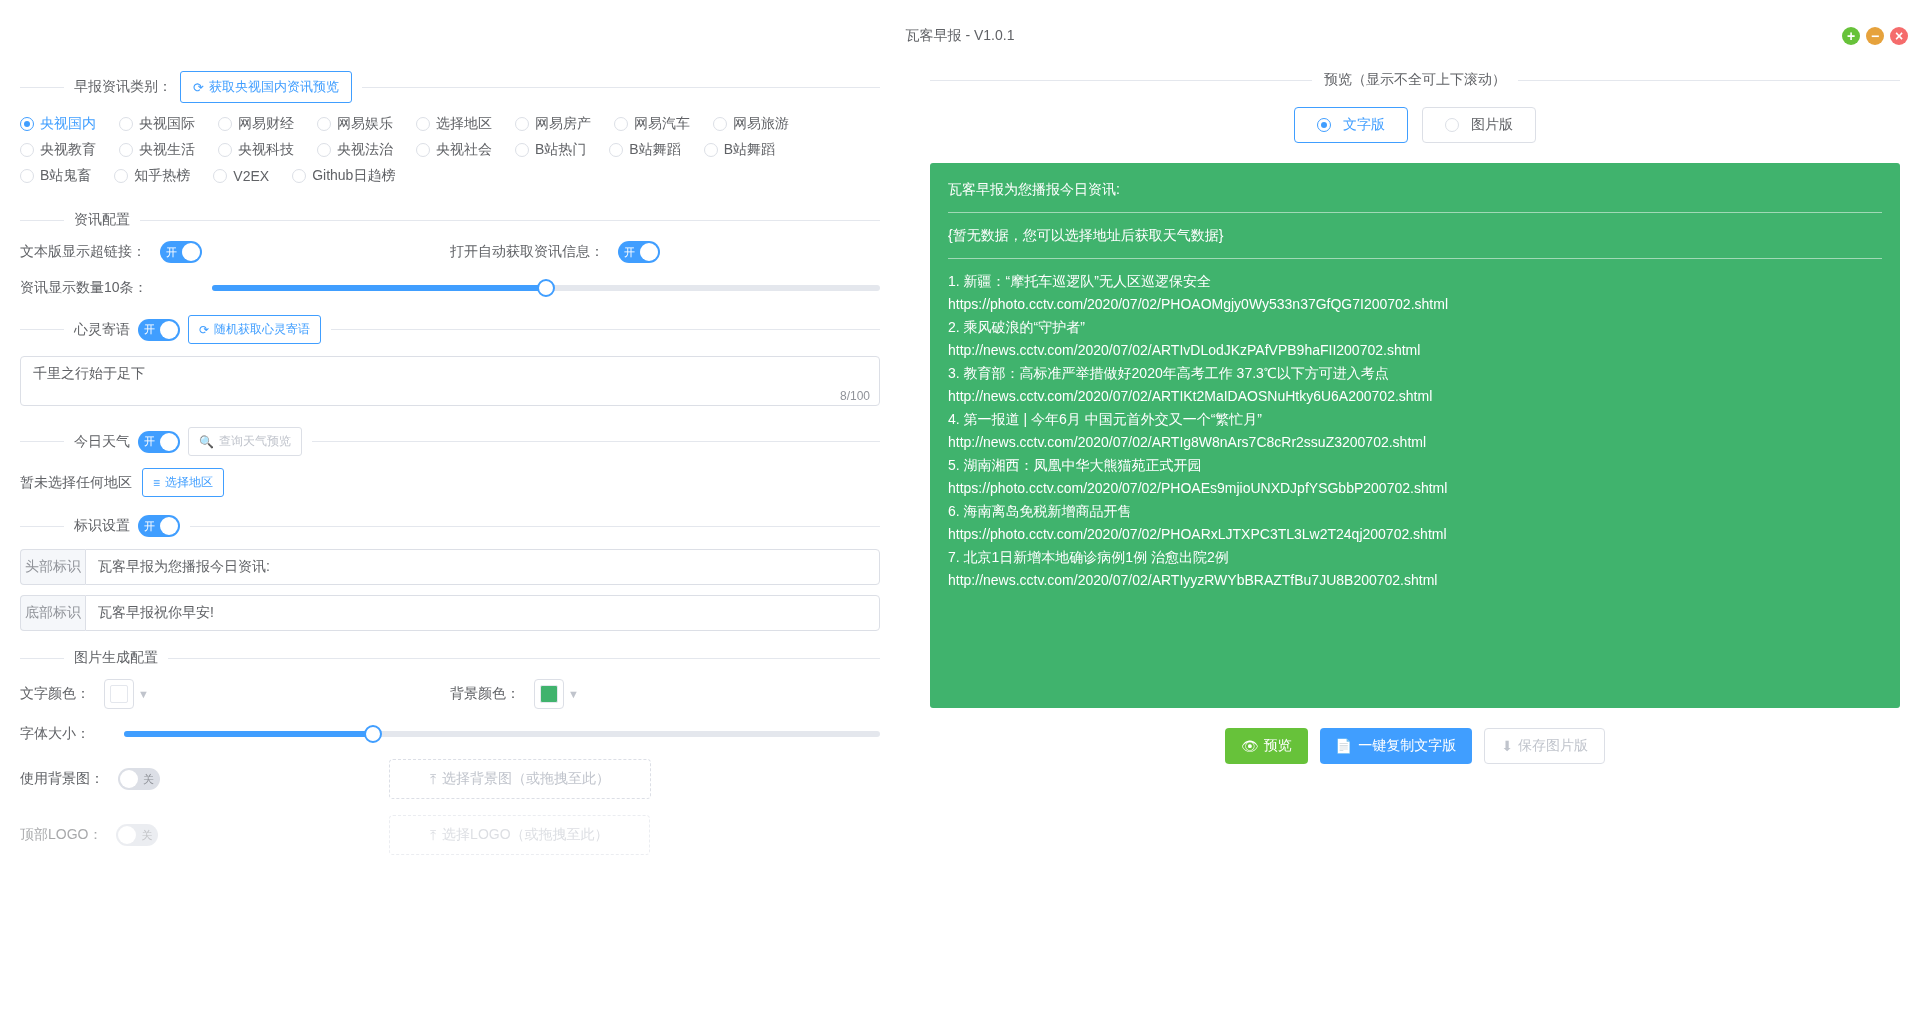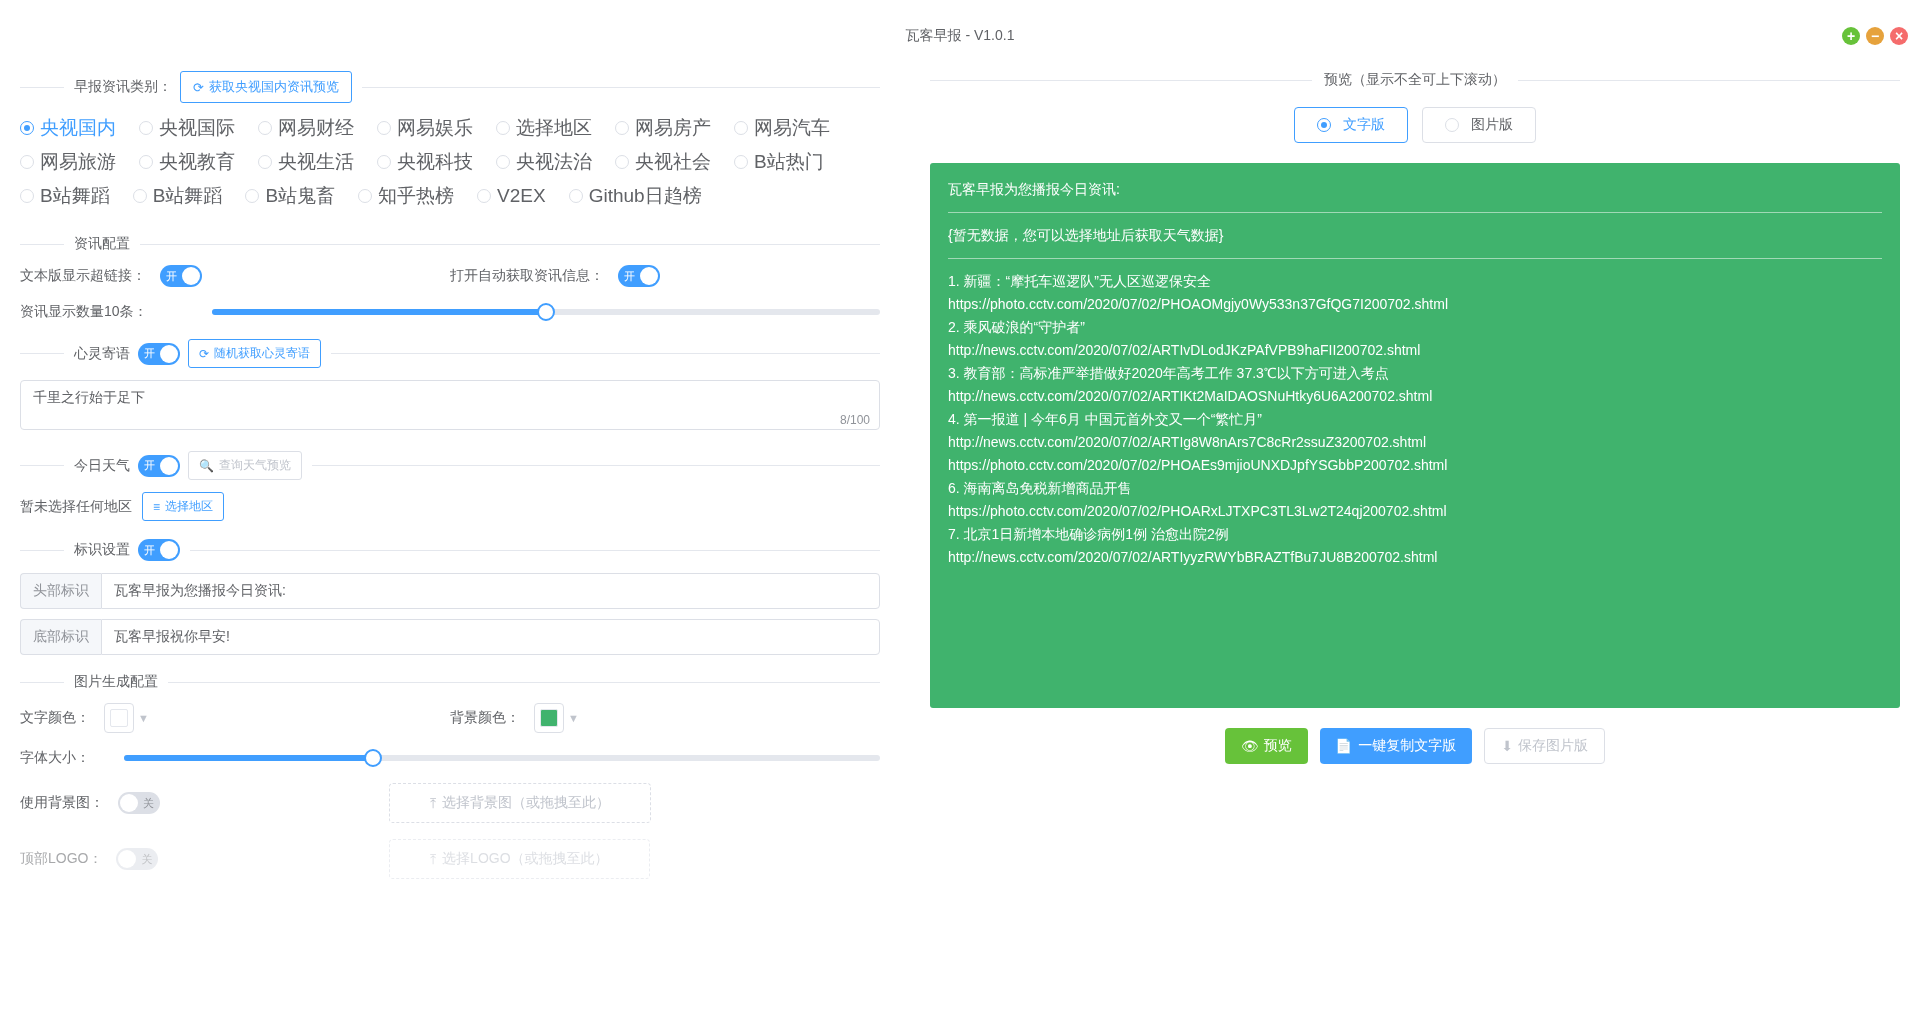--- a/index.html
+++ b/index.html
@@ -20,42 +20,42 @@
 .section-title::after { flex: 1; margin-left: 10px; }
 .inline-controls { display: inline-flex; align-items: center; gap: 8px; margin-left: 8px; }
 .btn-outline { border: 1px solid #409EFF; color: #409EFF; background: #fff; padding: 6px 12px; border-radius: 3px; font-size: 13px; display: inline-flex; align-items: center; gap: 5px; cursor: pointer; }
 .btn-outline.small { padding: 5px 10px; font-size: 12px; }
 .btn-outline.disabled { border-color: #dcdfe6; color: #c0c4cc; cursor: not-allowed; }
 .radio-grid { display: flex; flex-wrap: wrap; gap: 0; }
 .radio-item { display: flex; align-items: center; margin-right: 23px; margin-bottom: 8px; cursor: pointer; }
 .radio-circle { width: 14px; height: 14px; border: 1px solid #dcdfe6; border-radius: 50%; margin-right: 6px; position: relative; }
 .radio-circle.checked { border-color: #409EFF; }
 .radio-circle.checked::after { content: ""; position: absolute; width: 6px; height: 6px; background: #409EFF; border-radius: 50%; top: 3px; left: 3px; }
-.radio-label { color: #606266; font-size: 19px; }
+.radio-label { color: #606266; font-size: 14px; }
 .radio-item.checked .radio-label { color: #409EFF; }
 .cfg-row { display: flex; margin-bottom: 16px; align-items: center; }
 .cfg-col { flex: 1; display: flex; align-items: center; }
 .cfg-label { color: #606266; margin-right: 14px; }
 .switch { width: 42px; height: 22px; border-radius: 11px; position: relative; cursor: pointer; display: inline-flex; align-items: center; }
 .switch.on { background: #409EFF; justify-content: flex-start; }
 .switch.off { background: #dcdfe6; justify-content: flex-end; }
 .switch-text { color: #fff; font-size: 11px; padding: 0 6px; }
 .switch-knob { width: 18px; height: 18px; background: #fff; border-radius: 50%; position: absolute; top: 2px; }
 .switch.on .switch-knob { right: 2px; }
 .switch.off .switch-knob { left: 2px; }
 .slider-wrap { flex: 1; height: 6px; background: #e4e7ed; border-radius: 3px; position: relative; margin-left: 50px; }
 .slider-fill { height: 100%; background: #409EFF; border-radius: 3px; }
 .slider-knob { width: 18px; height: 18px; border: 2px solid #409EFF; background: #fff; border-radius: 50%; position: absolute; top: -6px; transform: translateX(-50%); }
 .textarea-wrap { position: relative; }
 .textarea { width: 100%; min-height: 48px; border: 1px solid #dcdfe6; border-radius: 4px; padding: 8px 12px; font-size: 14px; color: #606266; resize: none; font-family: inherit; }
 .textarea-counter { position: absolute; right: 10px; bottom: 6px; font-size: 12px; color: #909399; }
 .row-inline { display: flex; align-items: center; gap: 10px; margin-bottom: 12px; }
 .row-inline .left-text { color: #606266; }
 .input-group { display: flex; margin-bottom: 10px; }
-.input-addon { background: #f5f7fa; border: 1px solid #dcdfe6; border-right: none; padding: 8px 12px; border-radius: 4px 0 0 4px; color: #909399; }
+.input-addon { background: #f5f7fa; border: 1px solid #dcdfe6; border-right: none; padding: 8px 4px; border-radius: 4px 0 0 4px; color: #909399; }
 .input-text { flex: 1; border: 1px solid #dcdfe6; border-radius: 0 4px 4px 0; padding: 8px 12px; font-size: 14px; color: #606266; }
 .colorpick { width: 30px; height: 30px; border: 1px solid #dcdfe6; border-radius: 4px; display: inline-flex; align-items: center; justify-content: center; margin-right: 4px; }
 .colorpick-inner { width: 18px; height: 18px; border-radius: 2px; border: 1px solid #e4e7ed; }
 .color-caret { color: #c0c4cc; font-size: 11px; }
 .upload-btn { border: 1px dashed #dcdfe6; border-radius: 4px; padding: 10px 40px; color: #c0c4cc; display: inline-flex; align-items: center; gap: 6px; }
 .preview-header { text-align: center; margin: 18px 0; color: #606266; display:flex; align-items:center;}
 .preview-header::before, .preview-header::after { content:""; flex:1; height:1px; background:#e4e7ed;}
 .preview-header span { padding: 0 12px;}
 .radio-btn-group { display: flex; justify-content: center; gap: 14px; margin-bottom: 20px; }
 .radio-btn { border: 1px solid #dcdfe6; border-radius: 4px; padding: 8px 22px; display: flex; align-items: center; gap: 6px; cursor: pointer; font-size: 14px; }
@@ -348,20 +348,21 @@
       <div class="hr"></div>
       <div id="news-list">
           <div class="preview-item">1. 新疆：“摩托车巡逻队”无人区巡逻保安全</div>
           <div class="preview-item">https://photo.cctv.com/2020/07/02/PHOAOMgjy0Wy533n37GfQG7I200702.shtml</div>
           <div class="preview-item">2. 乘风破浪的“守护者”</div>
           <div class="preview-item">http://news.cctv.com/2020/07/02/ARTIvDLodJKzPAfVPB9haFII200702.shtml</div>
           <div class="preview-item">3. 教育部：高标准严举措做好2020年高考工作 37.3℃以下方可进入考点</div>
           <div class="preview-item">http://news.cctv.com/2020/07/02/ARTIKt2MaIDAOSNuHtky6U6A200702.shtml</div>
           <div class="preview-item">4. 第一报道 | 今年6月 中国元首外交又一个“繁忙月”</div>
           <div class="preview-item">http://news.cctv.com/2020/07/02/ARTIg8W8nArs7C8cRr2ssuZ3200702.shtml</div>
+          <div class="preview-item">5. 湖南湘西：凤凰中华大熊猫苑正式开园</div>
           <div class="preview-item">https://photo.cctv.com/2020/07/02/PHOAEs9mjioUNXDJpfYSGbbP200702.shtml</div>
           <div class="preview-item">6. 海南离岛免税新增商品开售</div>
           <div class="preview-item">https://photo.cctv.com/2020/07/02/PHOARxLJTXPC3TL3Lw2T24qj200702.shtml</div>
           <div class="preview-item">7. 北京1日新增本地确诊病例1例 治愈出院2例</div>
           <div class="preview-item">http://news.cctv.com/2020/07/02/ARTIyyzRWYbBRAZTfBu7JU8B200702.shtml</div>
         </div>
     </div>
 
     <div class="action-row">
       <button class="btn btn-green">

